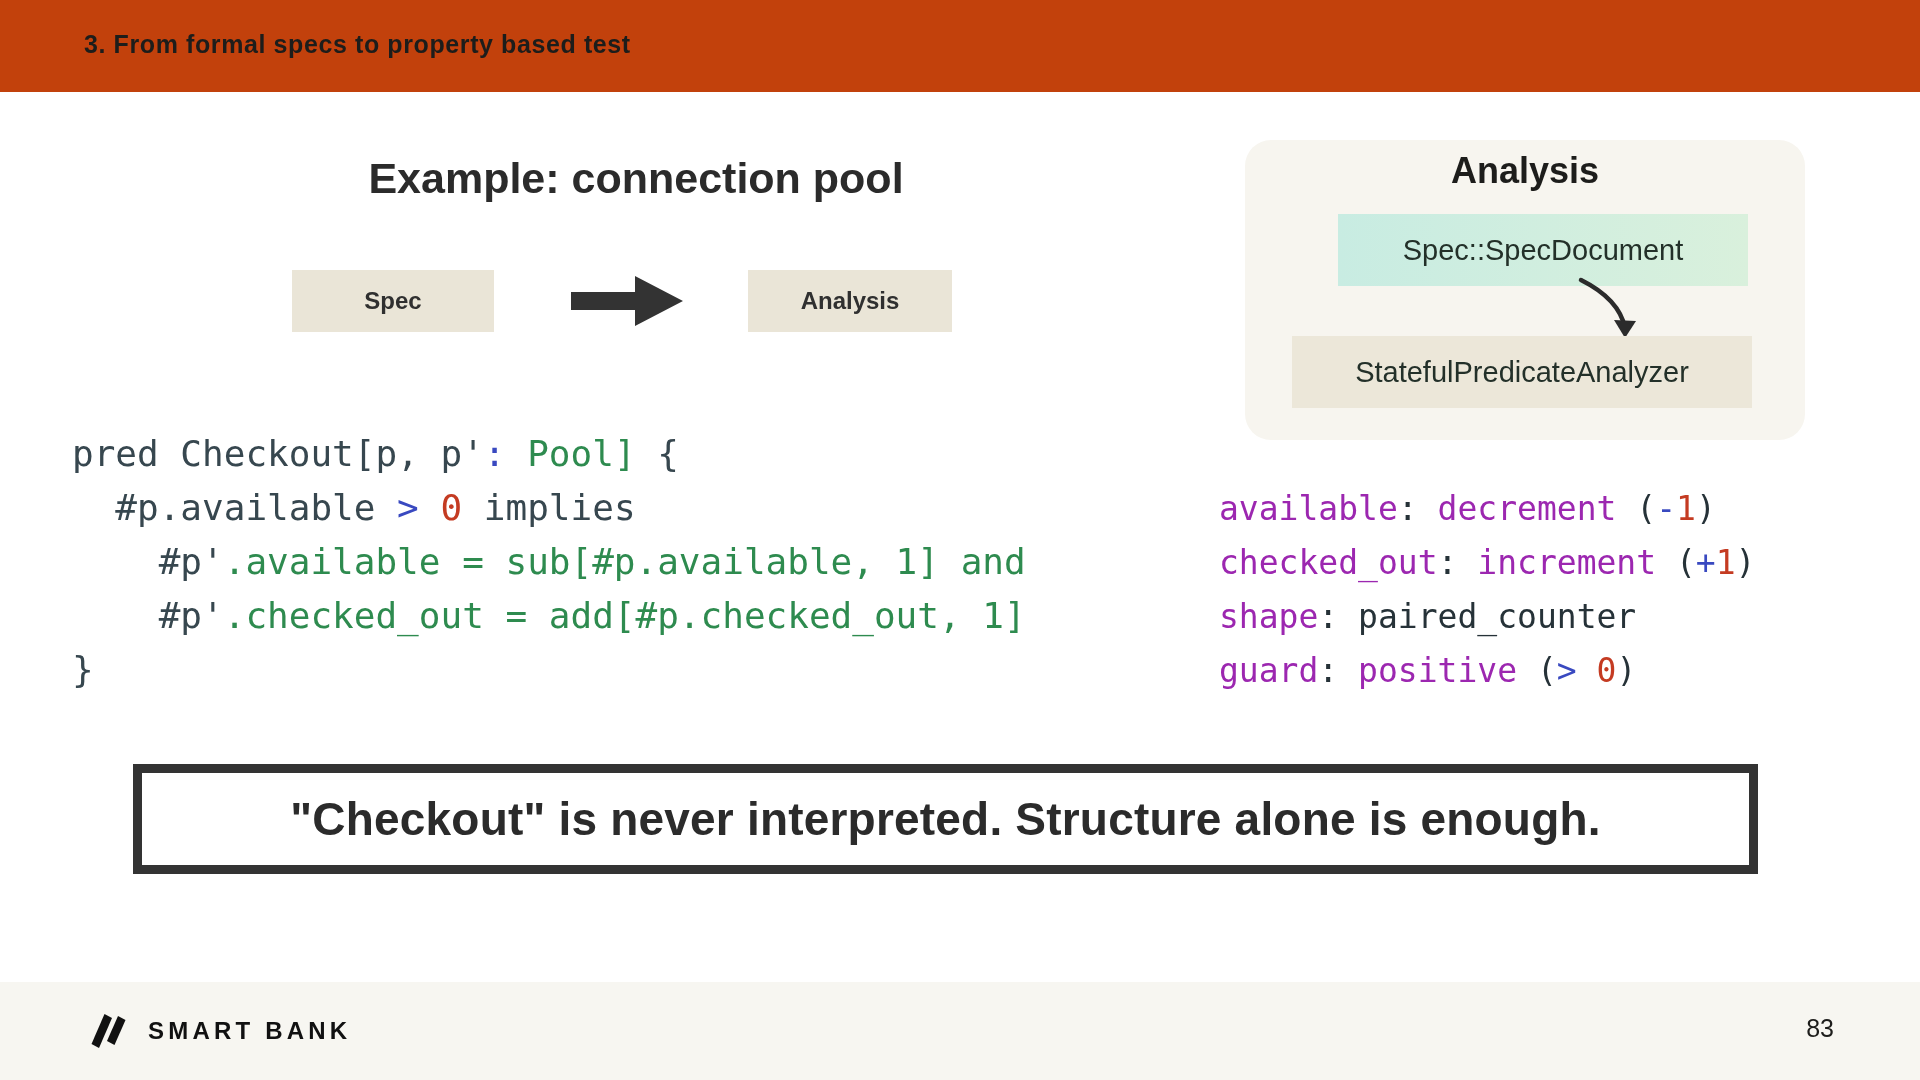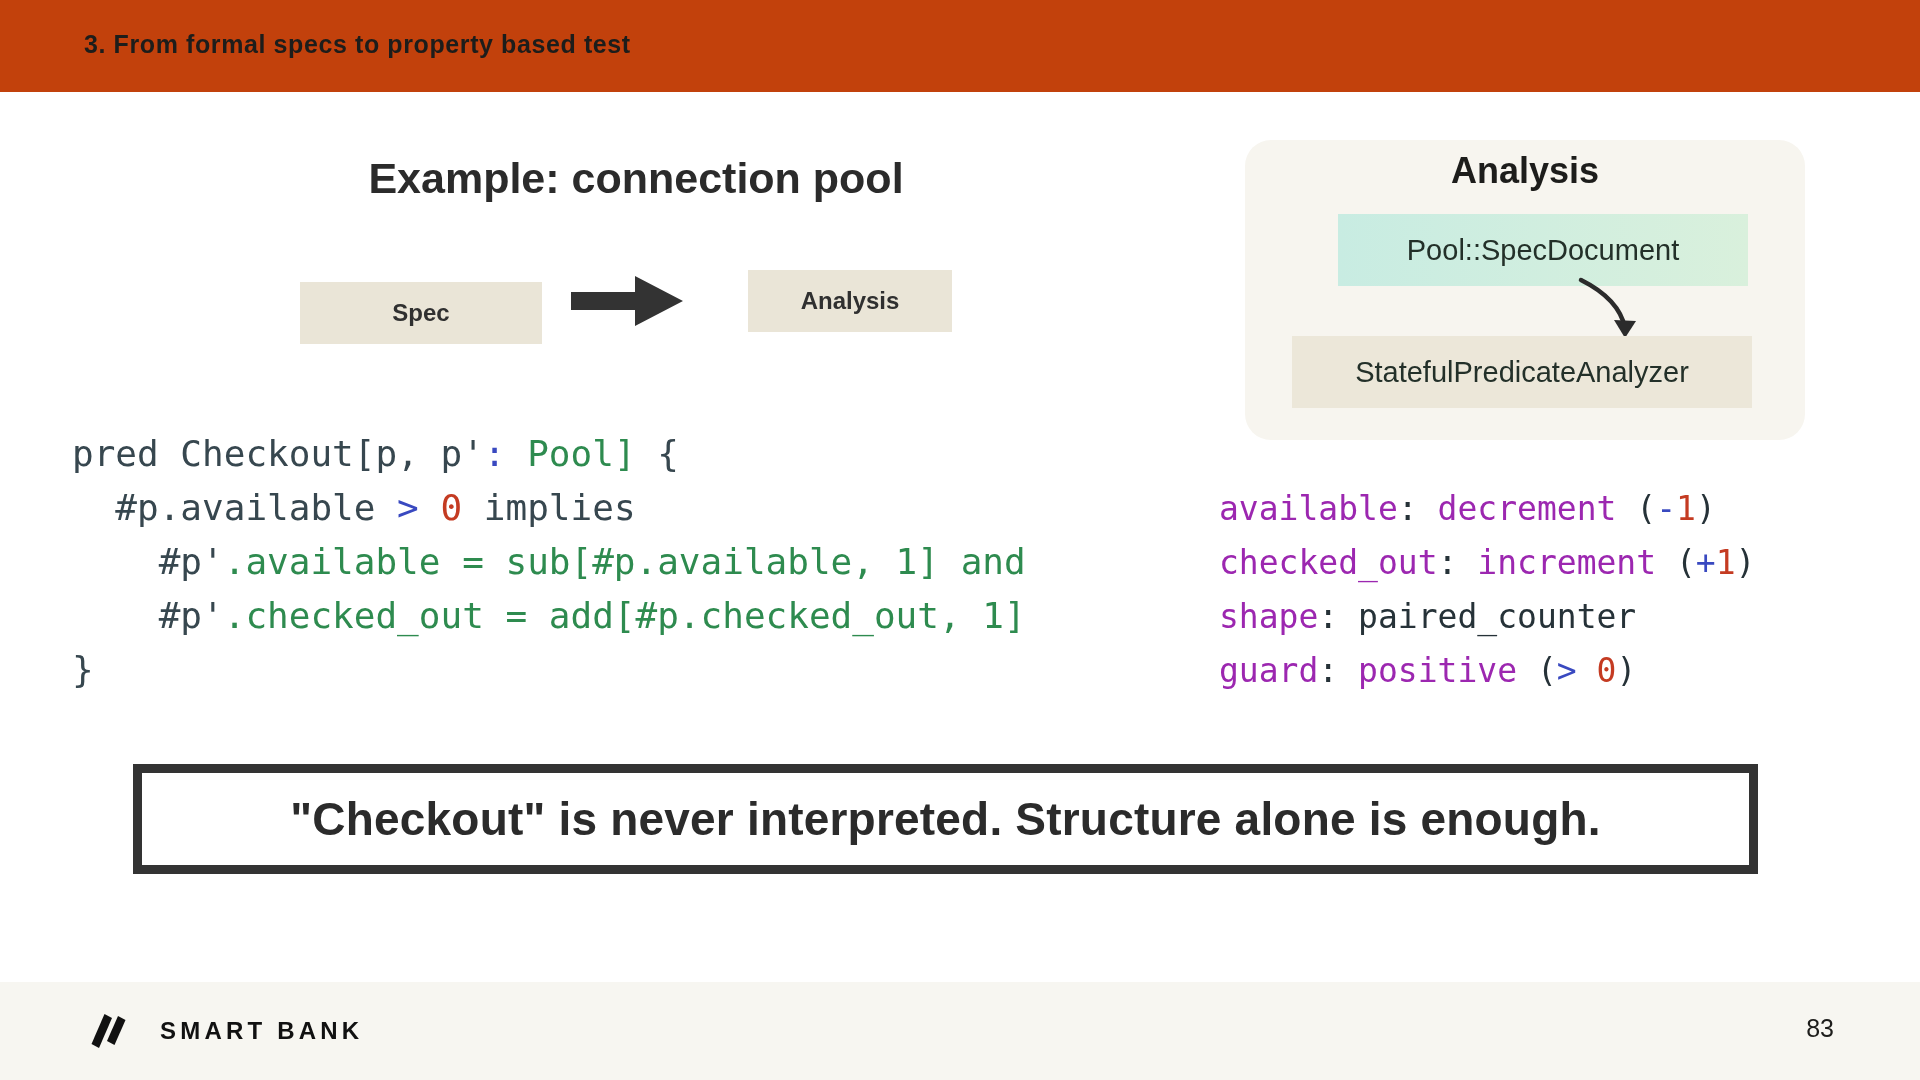--- a/index.html
+++ b/index.html
@@ -69,21 +69,21 @@
     top: 0;
     height: 62px;
     background: #eae5d7;
     display: flex;
     align-items: center;
     justify-content: center;
     font-size: 24px;
     font-weight: 600;
     color: #303030;
   }
-  .flow-box.spec { left: 12px; width: 242px; margin-top: 12px; }
+  .flow-box.spec { left: 4px; width: 202px; }
   .flow-box.analysis { left: 460px; width: 204px; }
 
   .flow-arrow {
     position: absolute;
     left: 283px;
     top: 6px;
     width: 112px;
     height: 50px;
   }
   .flow-arrow svg { display: block; }
@@ -204,21 +204,21 @@
     width: 1920px;
     height: 98px;
     background: #f7f6f1;
   }
   .footer-logo {
     position: absolute;
     left: 88px;
     top: 1010px;
     display: flex;
     align-items: center;
-    gap: 30px;
+    gap: 18px;
   }
   .footer-mark { width: 42px; height: 42px; display: block; }
   .footer-wordmark {
     font-size: 24px;
     font-weight: 700;
     letter-spacing: 4.2px;
     color: #111111;
   }
   .page-number {
     position: absolute;
@@ -252,21 +252,21 @@
     <div class="flow-box analysis">
       <span>Analysis</span>
     </div>
   </div>
 
   <div class="code-left"><div><span class="tok-plain">pred Checkout[p, p'</span><span class="tok-blue">:</span><span class="tok-plain"> </span><span class="tok-green">Pool]</span><span class="tok-plain"> {</span></div><div><span class="tok-plain">  #p.available </span><span class="tok-blue">&gt;</span><span class="tok-plain"> </span><span class="tok-red">0</span><span class="tok-plain"> implies</span></div><div><span class="tok-plain">    #p'</span><span class="tok-green">.available = sub[#p.available, 1] and</span></div><div><span class="tok-plain">    #p'</span><span class="tok-green">.checked_out = add[#p.checked_out, 1]</span></div><div><span class="tok-plain">}</span></div></div>
 
   <div class="analysis-card">
     <div class="analysis-card-title">Analysis</div>
     <div class="node-spec-document">
-      <span>Pool::SpecDocument</span>
+      <span>Spec::SpecDocument</span>
     </div>
     <div class="node-arrow">
       <svg width="70" height="70" viewBox="0 0 70 70" aria-hidden="true">
         <path d="M6 4 C30 16, 46 32, 50 52" stroke="#2b2b2b" stroke-width="4.5" fill="none" stroke-linecap="round"></path>
         <path d="M50 62 L39 44 L61 45 Z" fill="#2b2b2b"></path>
       </svg>
     </div>
     <div class="node-analyzer">
       <span>StatefulPredicateAnalyzer</span>
     </div>

